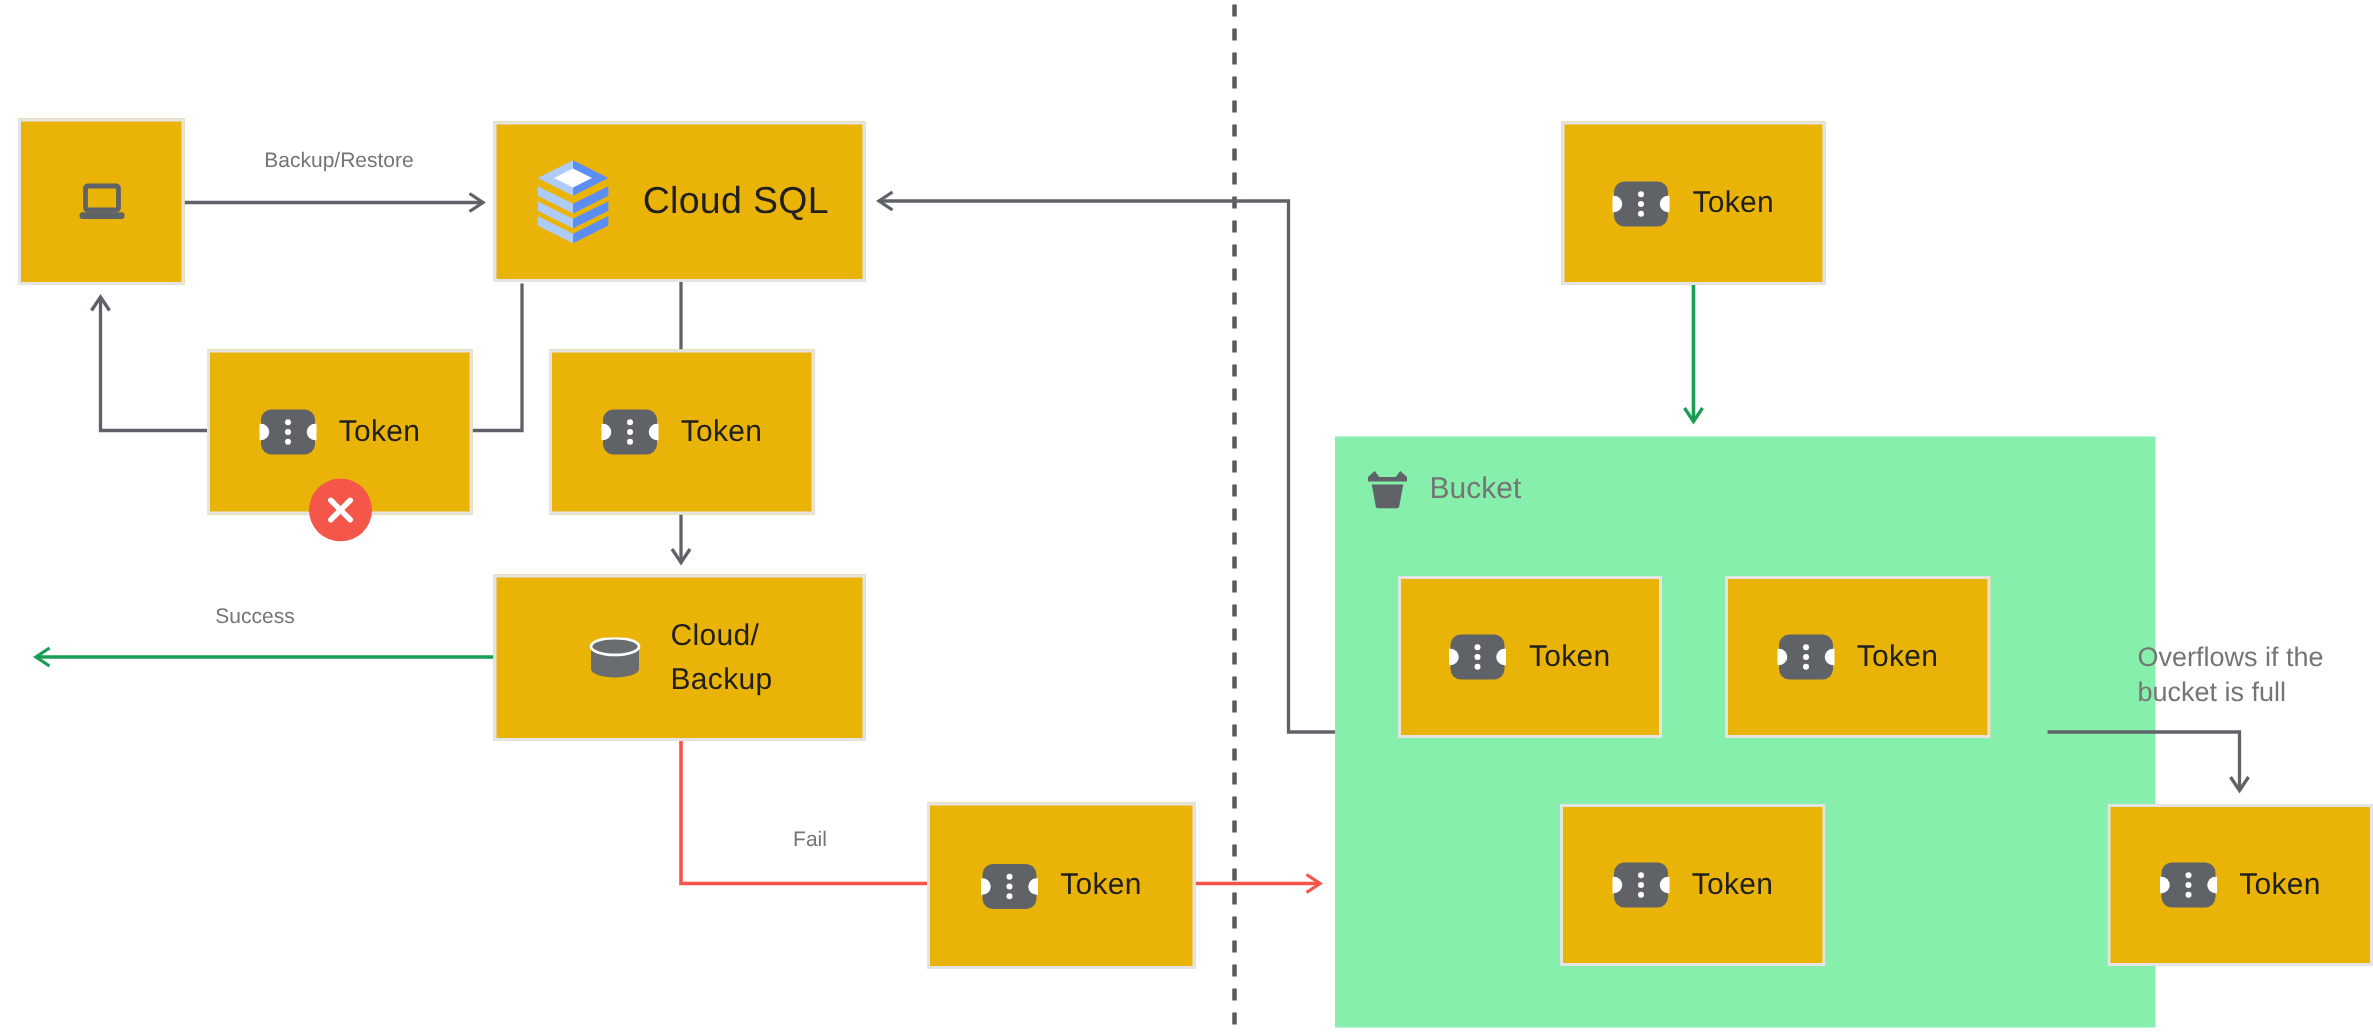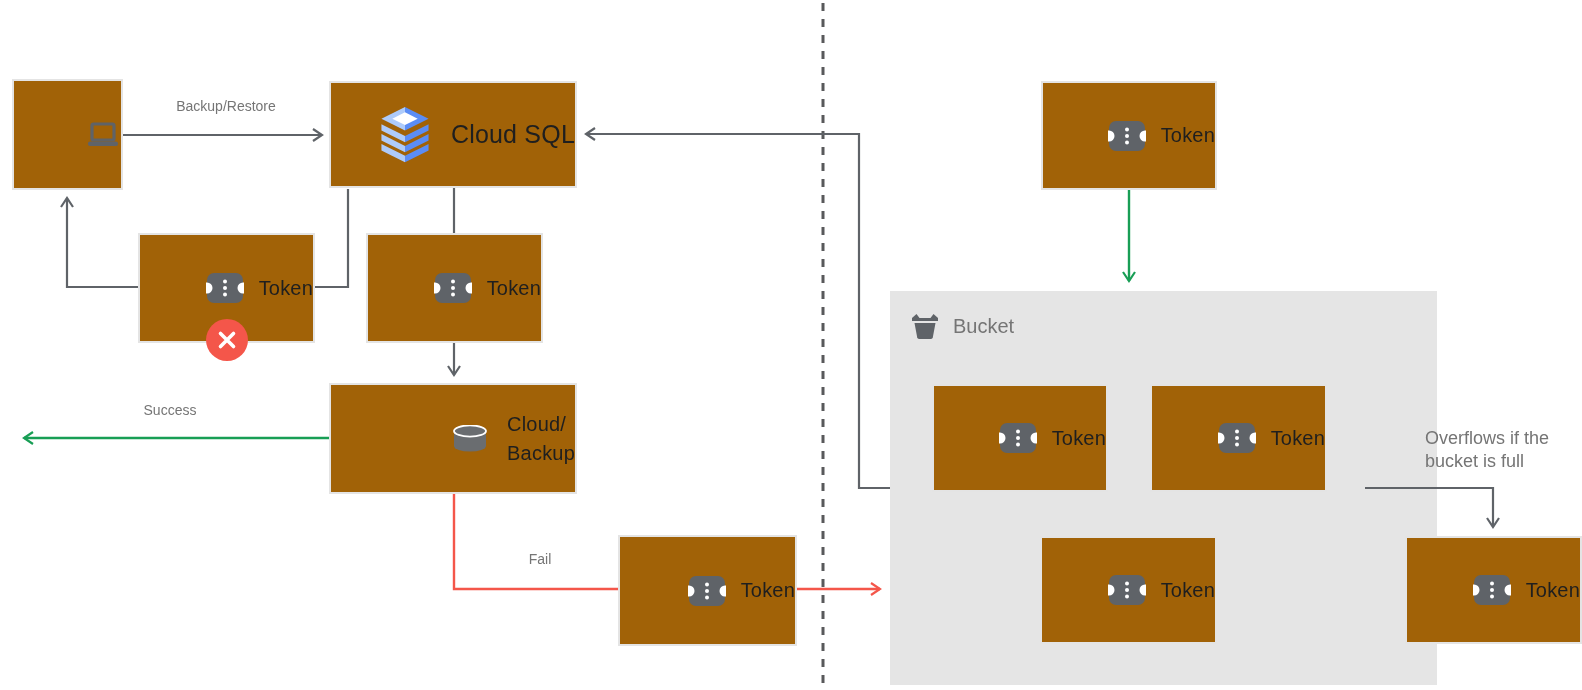--- a/index.html
+++ b/index.html
@@ -1,32 +1,32 @@
 <!DOCTYPE html>
 <html><head>
 <meta charset="utf-8">
 <style>
   html,body{margin:0;padding:0;background:#fff;}
   #stage{
     position:relative;width:1582px;height:690px;overflow:hidden;
     font-family:"Liberation Sans", sans-serif;background:#fff;
   }
   .node{
-    position:absolute;background:#a16207;border:2px solid #e4e4e4;
-    box-sizing:border-box;display:flex;align-items:center;justify-content:flex-end;
+    position:absolute;background:#eab308;border:2px solid #e4e4e4;
+    box-sizing:border-box;display:flex;align-items:center;justify-content:center;
     gap:15px;z-index:2;
   }
   .node .lbl{font-size:20px;color:#1f1f1f;letter-spacing:.2px;}
   .gray-label{
     position:absolute;color:#757575;font-size:14px;z-index:2;white-space:nowrap;
   }
   .center{text-align:center;}
   #bucket{
     position:absolute;left:890px;top:291px;width:547px;height:394px;
-    background:#e5e5e5;z-index:0;
+    background:#86efac;z-index:0;
   }
   #bucket-head{position:absolute;left:21px;top:22px;display:flex;align-items:center;gap:14px;}
   #bucket-head .blbl{color:#757575;font-size:20px;}
   #refill-title{
     position:absolute;left:1035px;top:13px;width:312px;text-align:center;
     font-size:27px;font-weight:bold;color:#202124;z-index:2;
   }
   #overflow-note{
     position:absolute;left:1425px;top:427px;width:160px;
     color:#757575;font-size:18px;line-height:23px;z-index:2;

